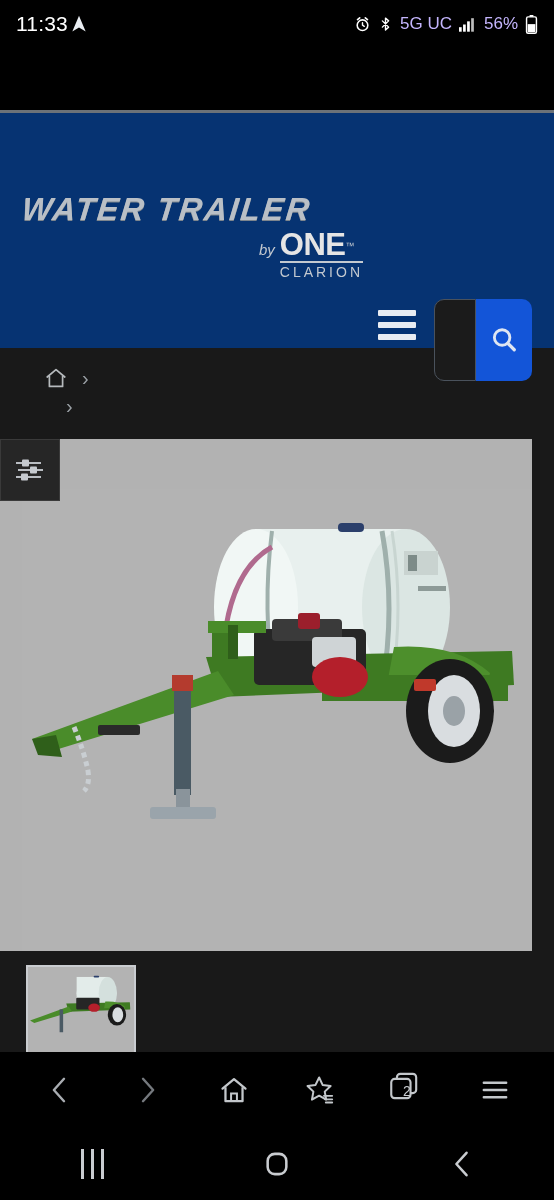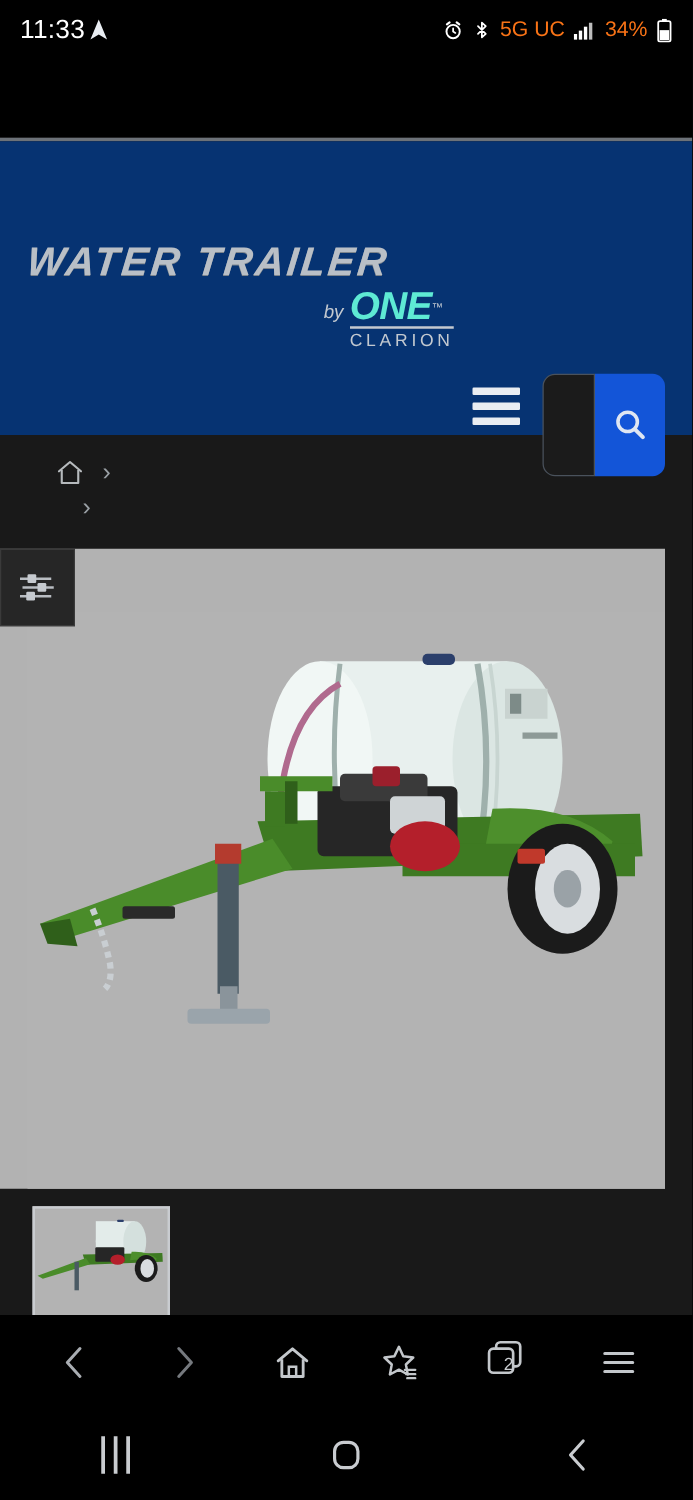--- a/index.html
+++ b/index.html
@@ -14,21 +14,21 @@
   
   .statusbar {
     position:absolute; top:0; left:0; width:554px; height:48px;
     background:#000; color:#fff;
     display:flex; align-items:center; justify-content:space-between;
     padding:0 16px;
   }
   .sb-left { display:flex; align-items:center; gap:1px; }
   .sb-time { font-size:21px; letter-spacing:.2px; color:#fff; }
   .sb-right { display:flex; align-items:center; gap:7px; }
-  .sb-text { font-size:17px; color:#f97316;text-align:center; }
+  .sb-text { font-size:17px; color:#c4b5fd;text-align:center; }
   .nav-glyph { display:block; }
 
   
   .urlbar {
     position:absolute; top:48px; left:0; width:554px; height:62px;
     background:#060606;
     display:flex; align-items:center; padding:0 22px;
   }
   .url-star { width:34px; height:34px; display:flex; align-items:center; justify-content:center; }
   .url-lock { width:34px; height:34px; display:flex; align-items:center; justify-content:center; margin-left:16px; }
@@ -60,22 +60,22 @@
     font-family:"Liberation Sans", sans-serif;
     text-shadow:0 1px 0 #7d858d;
   }
   .logo-sub {
     display:flex; align-items:flex-end; justify-content:flex-end;
     gap:5px; margin-top:1px; padding-right:4px;
   }
   .logo-by { font-size:15px; color:#c3c9d0; font-style:italic; margin-bottom:22px; }
   .logo-one-wrap { position:relative; }
   .logo-one {
-    font-size:31px; font-weight:bold; color:#5eead4; letter-spacing:-.5px;
-    font-style:italic; line-height:1;
+    font-size:31px; font-weight:bold; color:#e5e5e5; letter-spacing:-.5px;
+    line-height:1;
   }
   .logo-tm { font-size:9px; vertical-align:super; color:#c3c9d0; }
   .logo-clarion {
     font-size:14px; letter-spacing:3px; color:#c3c9d0;
     text-align:center; border-top:2px solid #c3c9d0; margin-top:1px; padding-top:1px;
   }
   .hamburger {
     position:absolute; left:378px; top:212px; width:38px; height:30px;
     display:flex; flex-direction:column; justify-content:space-between;
     transform:translateY(-50%);
@@ -175,21 +175,21 @@
       </span>
       <span class="sb-text">5G UC</span>
       <span>
         <svg width="18" height="15" viewBox="0 0 20 16">
           <rect x="0" y="11" width="3" height="5" fill="#fff"></rect>
           <rect x="4.5" y="8" width="3" height="8" fill="#fff"></rect>
           <rect x="9" y="4.5" width="3" height="11.5" fill="#fff"></rect>
           <rect x="13.5" y="1" width="3" height="15" fill="#bdbdbd"></rect>
         </svg>
       </span>
-      <span class="sb-text">34%</span>
+      <span class="sb-text">56%</span>
       <span>
         <svg width="13" height="19" viewBox="0 0 12 20">
           <rect x="4" y="0" width="4" height="2" fill="#fff"></rect>
           <rect x="0.8" y="2" width="10.4" height="17.2" rx="1.6" fill="none" stroke="#fff" stroke-width="1.5"></rect>
           <rect x="2" y="9.6" width="8" height="8.4" fill="#fff"></rect>
         </svg>
       </span>
     </div>
   </div>
 

